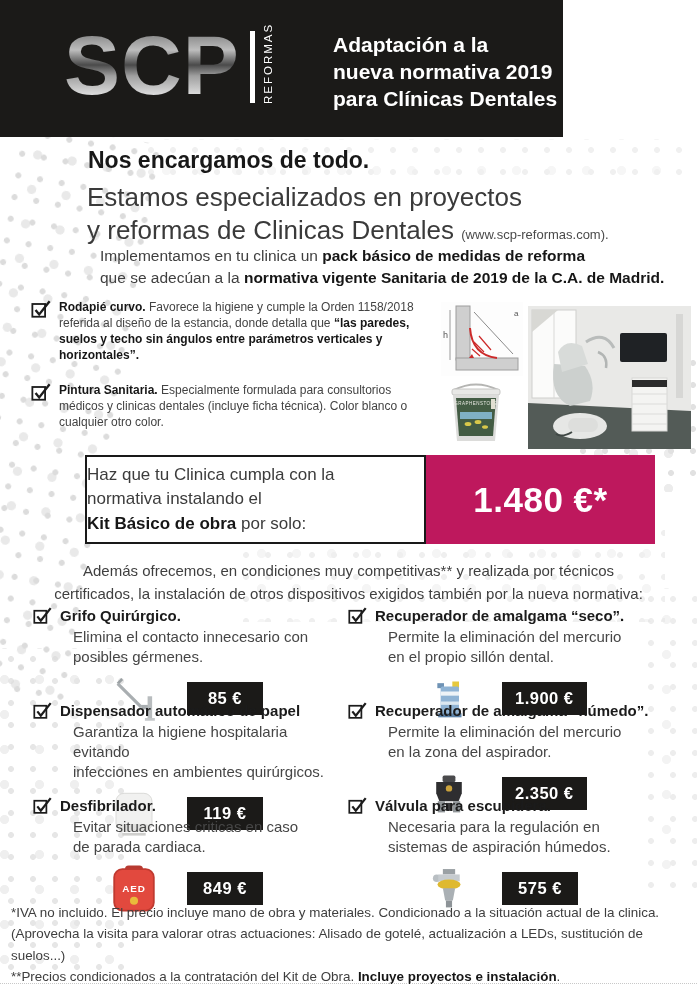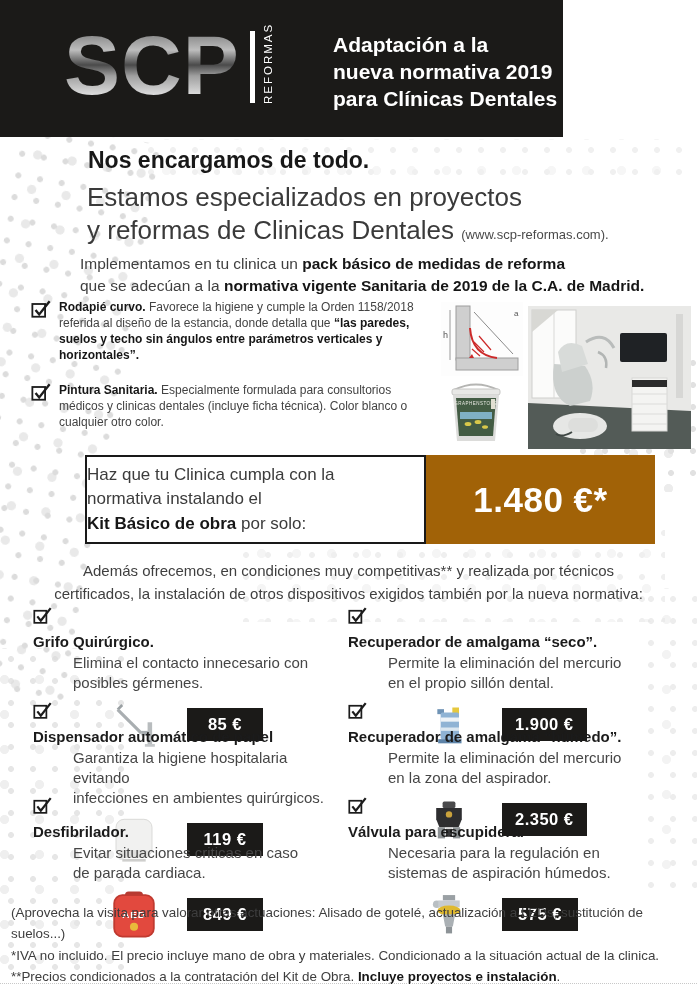--- a/index.html
+++ b/index.html
@@ -24,41 +24,41 @@
     -webkit-background-clip:text;background-clip:text;-webkit-text-fill-color:transparent;}
   .logo-bar{width:5px;height:72px;background:#ffffff;margin:4px 7px 0 10px;}
   .logo-vert{writing-mode:vertical-rl;transform:rotate(180deg);color:#fff;font-size:11.5px;
     letter-spacing:2px;font-weight:500;height:74px;margin-top:4px;}
   .header-title{position:absolute;left:333px;top:31px;color:#fff;font-size:21px;font-weight:700;line-height:1.29;}
   
   .z{position:absolute;z-index:1;}
   .intro-heading{left:88px;top:147px;font-size:23px;font-weight:700;color:#181818;}
   .intro-sub{left:87px;top:181px;font-size:26px;color:#3a3a3a;line-height:1.26;}
   .intro-sub .url{font-size:13px;color:#4a4a4a;}
-  .intro-para{left:80px;top:245px;font-size:15.5px;line-height:1.45;color:#3f3f3f;margin-top:8px;}
+  .intro-para{left:100px;top:245px;font-size:15.5px;line-height:1.45;color:#3f3f3f;}
   b,.bold{font-weight:700;color:#161616;}
   
   .feature{display:flex;gap:8px;font-size:12px;line-height:1.33;color:#434343;}
   .feat-1{left:31px;top:300px;width:418px;}
   .feat-2{left:31px;top:383px;width:400px;}
   .checkbox{flex:0 0 auto;margin-top:-1px;}
   
   .img-box{position:absolute;z-index:1;}
   
   .banner{left:85px;top:455px;width:570px;height:89px;display:flex;z-index:1;}
   .banner-left{box-sizing:border-box;width:341px;border:2px solid #191919;background:#fff;
     display:flex;flex-direction:column;justify-content:center;text-align:left;
     font-size:17px;line-height:1.43;color:#3c3c3c;}
-  .banner-right{box-sizing:border-box;width:229px;background:#a16207;display:flex;align-items:center;
+  .banner-right{box-sizing:border-box;width:229px;background:#be185d;display:flex;align-items:center;
     justify-content:center;color:#fff;font-size:35px;font-weight:700;letter-spacing:.5px;}
   
   .offers-intro{left:0;top:559px;width:697px;text-align:center;font-size:15px;line-height:1.55;color:#3f3f3f;}
   
   .prod{position:absolute;z-index:1;}
-  .prod-head{display:flex;gap:8px;font-size:15px;font-weight:700;color:#1b1b1b;line-height:1.2;flex-direction:column;}
+  .prod-head{display:flex;gap:8px;font-size:15px;font-weight:700;color:#1b1b1b;line-height:1.2;}
   .prod-desc{margin:2px 0 0 40px;font-size:15px;line-height:1.33;color:#464646;}
   .prod-desc span{display:block;}
   .prod-row{margin:5px 0 0 70px;display:flex;align-items:center;gap:22px;height:54px;}
   .icon-cell{width:62px;display:flex;justify-content:center;align-items:center;}
   .price-badge{background:#1b1a18;color:#fff;font-weight:700;font-size:16.5px;letter-spacing:.5px;
     padding:7px 13px;min-width:50px;text-align:center;}
   .col-l{left:33px;width:312px;}
   .col-r{left:348px;width:345px;}
   .row-1{top:607px;} .row-2{top:702px;} .row-3{top:797px;}
   
@@ -340,21 +340,21 @@
           <ellipse cx="30" cy="22" rx="15" ry="6.5" fill="#dfb92f"></ellipse>
           <path d="M22 27 l3 16 h10 l3 -16 z" fill="#aab0b4"></path>
           <rect x="26" y="43" width="8" height="9" fill="#8d9397"></rect>
         </svg>
       </span>
       <span class="price-badge">575 €</span>
     </div>
   </div>
 
   <div class="z footer">
+    <div>*IVA no incluido. El precio incluye mano de obra y materiales. Condicionado a la situación actual de la clinica.</div>
     <div>(Aprovecha la visita para valorar otras actuaciones: Alisado de gotelé, actualización a LEDs, sustitución de suelos...)</div>
-    <div>*IVA no incluido. El precio incluye mano de obra y materiales. Condicionado a la situación actual de la clinica.</div>
     <div><span>**Precios condicionados a la contratación del Kit de Obra. </span><b>Incluye proyectos e instalación</b><span>.</span></div>
     <div><span>Más información y contratación en los telefonos 661 399 754 / 620 997 577 y en </span><b>www.scp-reformas.com</b><span>.</span></div>
   </div>
 
   <div class="bottom-line"></div>
 
 </div>
 
 </body></html>

